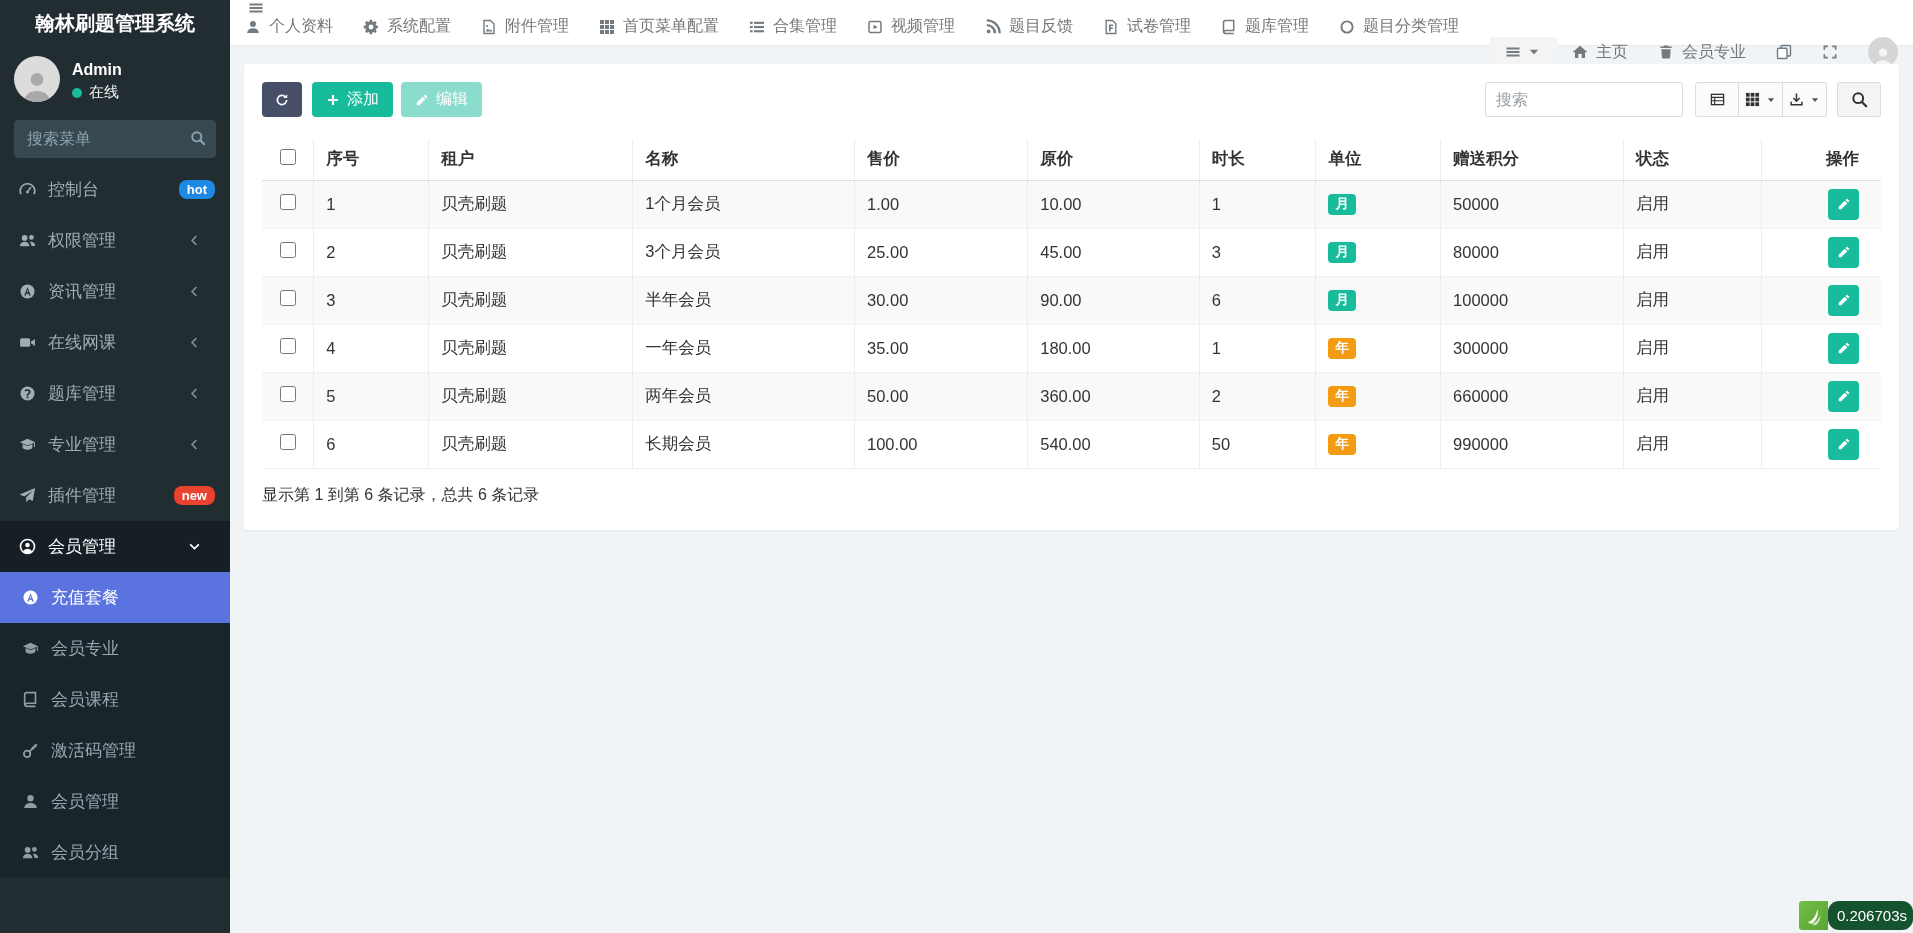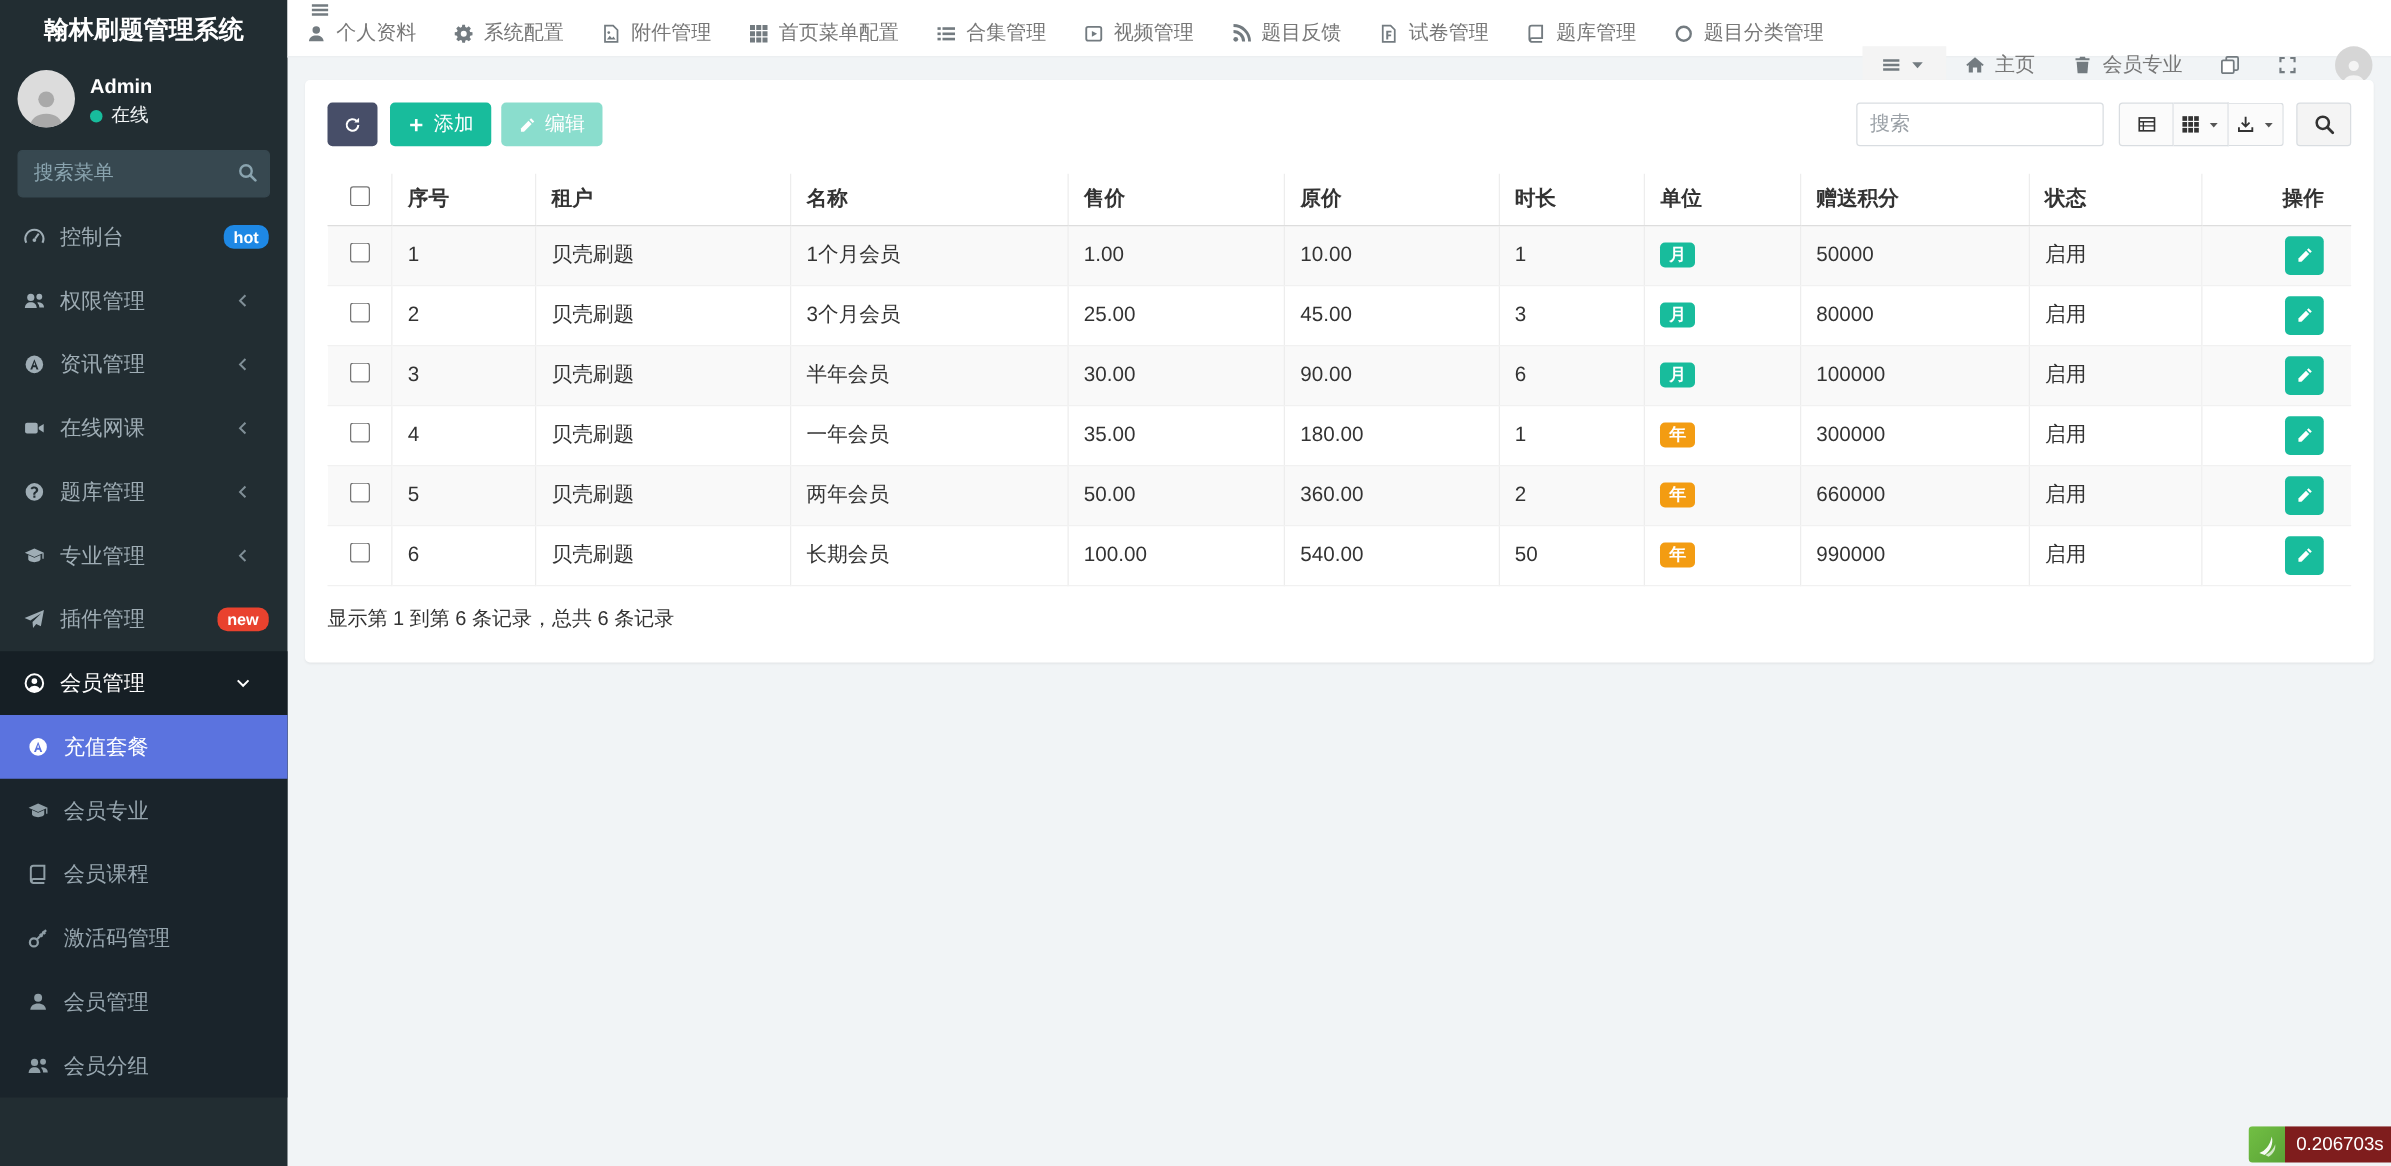--- a/index.html
+++ b/index.html
@@ -84,21 +84,21 @@
   .badge-orange { background:var(--orange,#f39c12); }
   .col-op { text-align:right; padding-right:22px; }
   th.col-op { text-align:right; }
   .btn-edit-row { width:31px; height:31px; border:none; border-radius:4px; background:var(--green,#18bc9c); color:#fff; display:inline-flex; align-items:center; justify-content:center; font-size:14px; cursor:pointer; }
   .table-footer { margin-top:16px; font-size:16px; color:#333; }
 
   
   .perf { position:fixed; right:0; bottom:3px; display:flex; align-items:stretch; height:29px; }
   .perf-logo { width:29px; background:linear-gradient(135deg,var(--perf-logo-green,#72bf44),#5aa336); border-radius:3px 0 0 3px; display:flex; align-items:center; justify-content:center; }
   .perf-logo svg { width:22px; height:22px; }
-  .perf-time { background:#7f1d1d; color:#fff; font-size:15px; display:flex; align-items:center; padding:0 6px 0 9px; }
+  .perf-time { background:#14532d; color:#fff; font-size:15px; display:flex; align-items:center; padding:0 6px 0 9px;border-radius:11px; }
 </style>
 </head>
 <body>
 
 <aside class="sidebar">
   <div class="brand">翰林刷题管理系统</div>
   <div class="user-panel">
     <span class="avatar-lg">
         <svg viewBox="0 0 16 16">
           <circle cx="8" cy="5.4" r="3"></circle>

